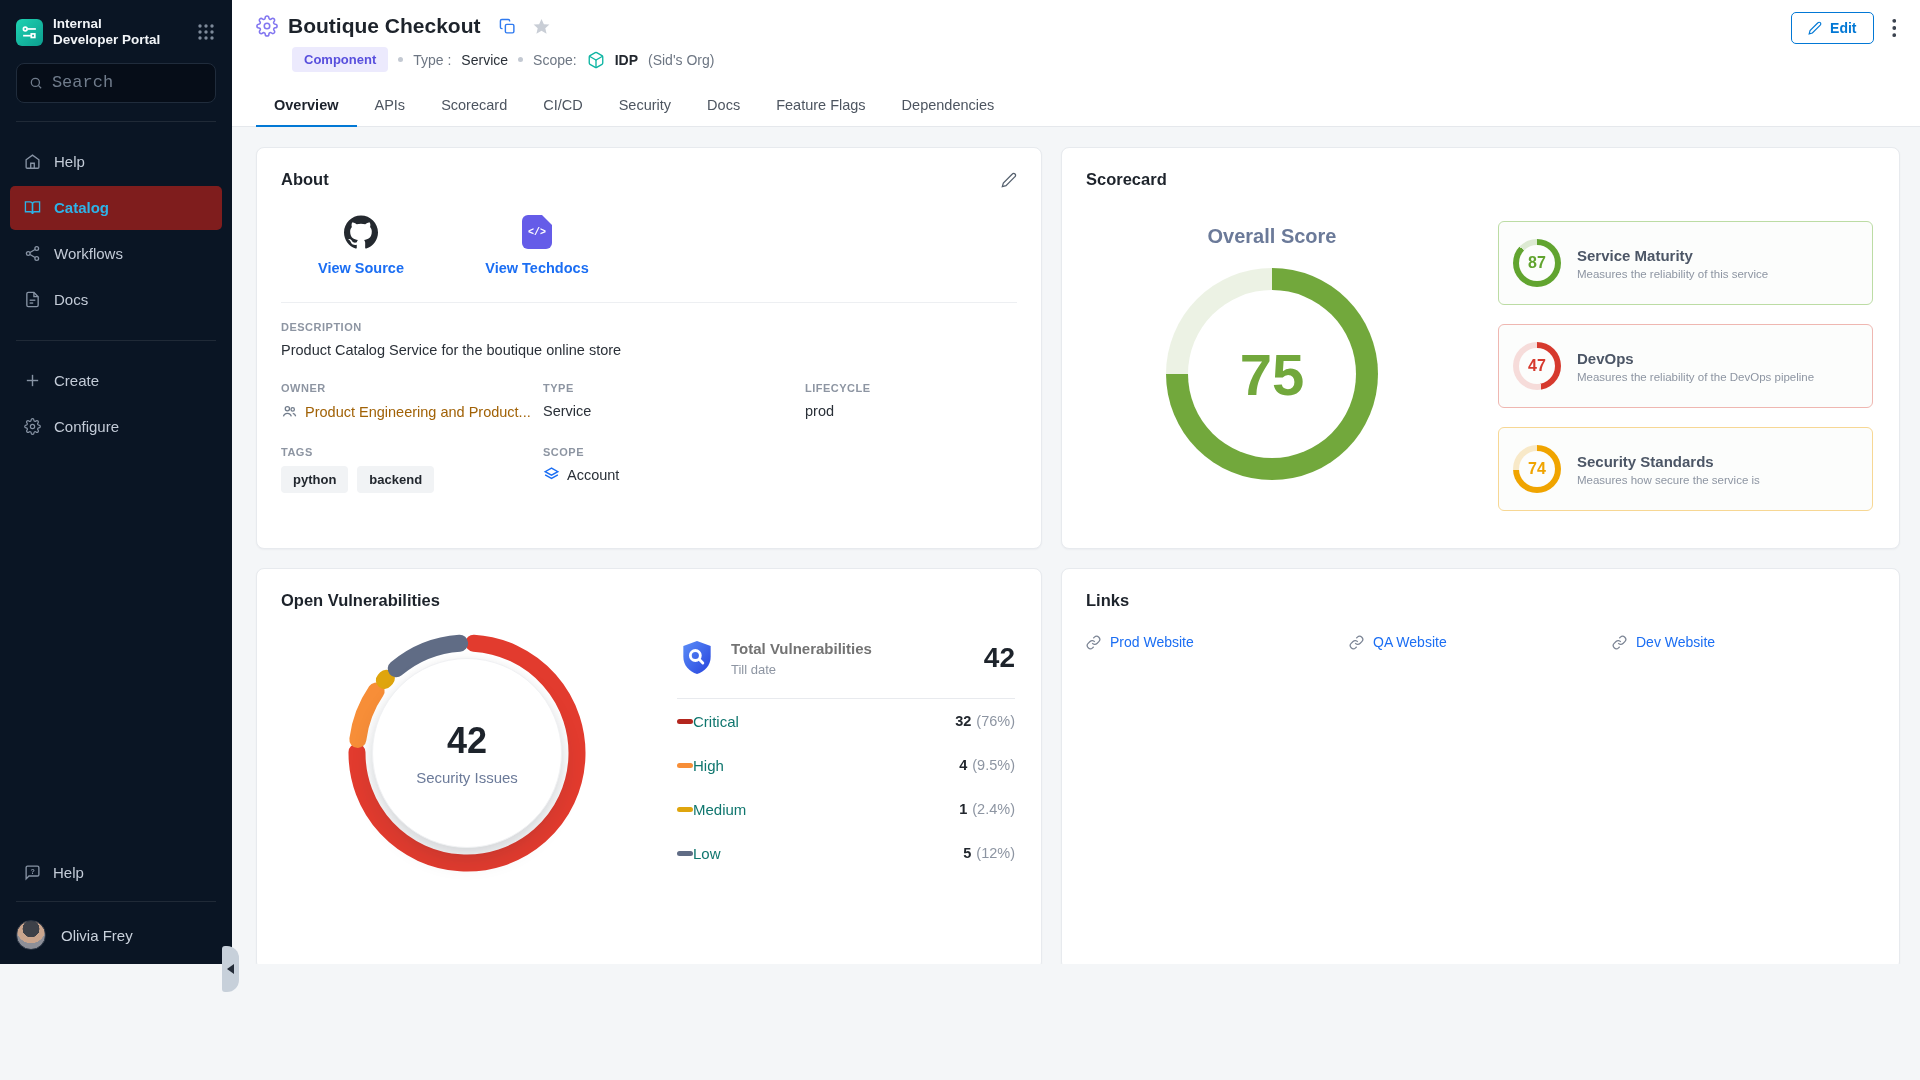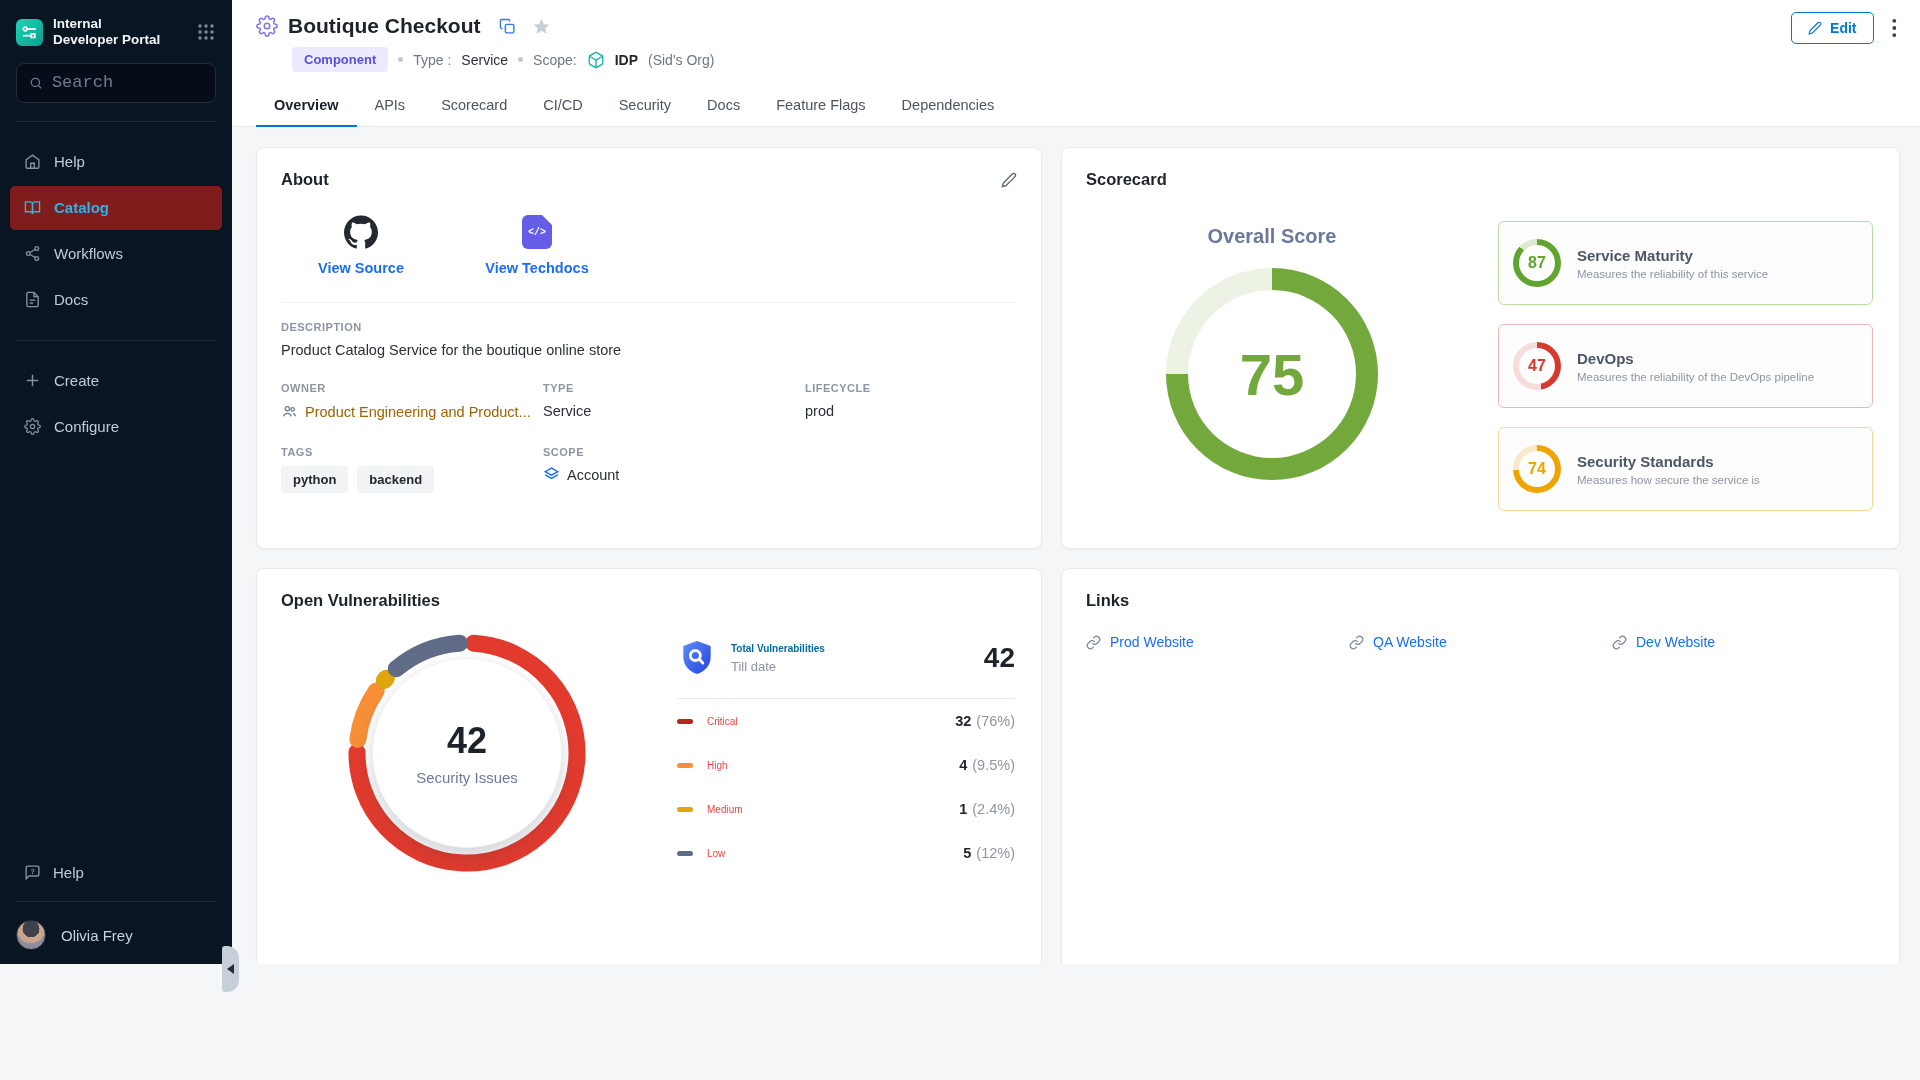--- a/index.html
+++ b/index.html
@@ -101,27 +101,27 @@
   .vuln-body { display:flex; }
   .vuln-left { width:420px; display:flex; justify-content:center; }
   .vuln-donut-wrap { position:relative; width:238px; height:238px; margin-top:24px; }
   .vuln-donut-wrap svg { position:absolute; inset:0; }
   .vuln-inner { position:absolute; left:50%; top:50%; transform:translate(-50%,-50%); width:190px; height:190px; border-radius:50%; background:#fff; border:1px solid #f0f1f3; box-shadow:0 12px 22px rgba(31,41,55,.14), 0 3px 8px rgba(31,41,55,.07); display:flex; flex-direction:column; align-items:center; justify-content:center; }
   .vuln-total-center { font-size:36px; font-weight:700; color:#1d232b; }
   .vuln-center-label { font-size:15px; color:#6b7a99; margin-top:7px; }
   .vuln-right { flex:1; padding-right:26px; margin-top:28px; }
   .summary-row { display:flex; align-items:center; gap:14px; }
   .summary-texts { display:flex; flex-direction:column; }
-  .summary-title { font-size:10px; font-weight:700; color:#0369a1; }
+  .summary-title { font-size:15px; font-weight:700; color:#737373; }
   .summary-sub { font-size:13px; color:#8d95a2; margin-top:5px; }
   .summary-total { margin-left:auto; font-size:28px; font-weight:700; color:#1d232b; }
   .vuln-divider { border-top:1px solid #e8eaee; margin-top:20px; }
   .legend-row { display:flex; align-items:center; height:44px; cursor:default; }
   .legend-dash { width:16px; height:5px; border-radius:3px; background:#999; }
-  .legend-label { font-size:10px; color:#ef4444; margin-left:14px; }
+  .legend-label { font-size:15px; color:#0f766e; }
   .legend-right { margin-left:auto; font-size:14.5px; }
   .legend-count { font-weight:700; color:#22272e; }
   .legend-pct { color:#8d95a2; margin-left:5px; }
 
   
   .links-row { display:flex; padding:24px 24px 0; }
   .link-item { width:263px; display:flex; align-items:center; gap:9px; cursor:pointer; }
   .link-item span { color:#1b6ef3; font-size:14px; }
 
   svg.icon { display:block; }

